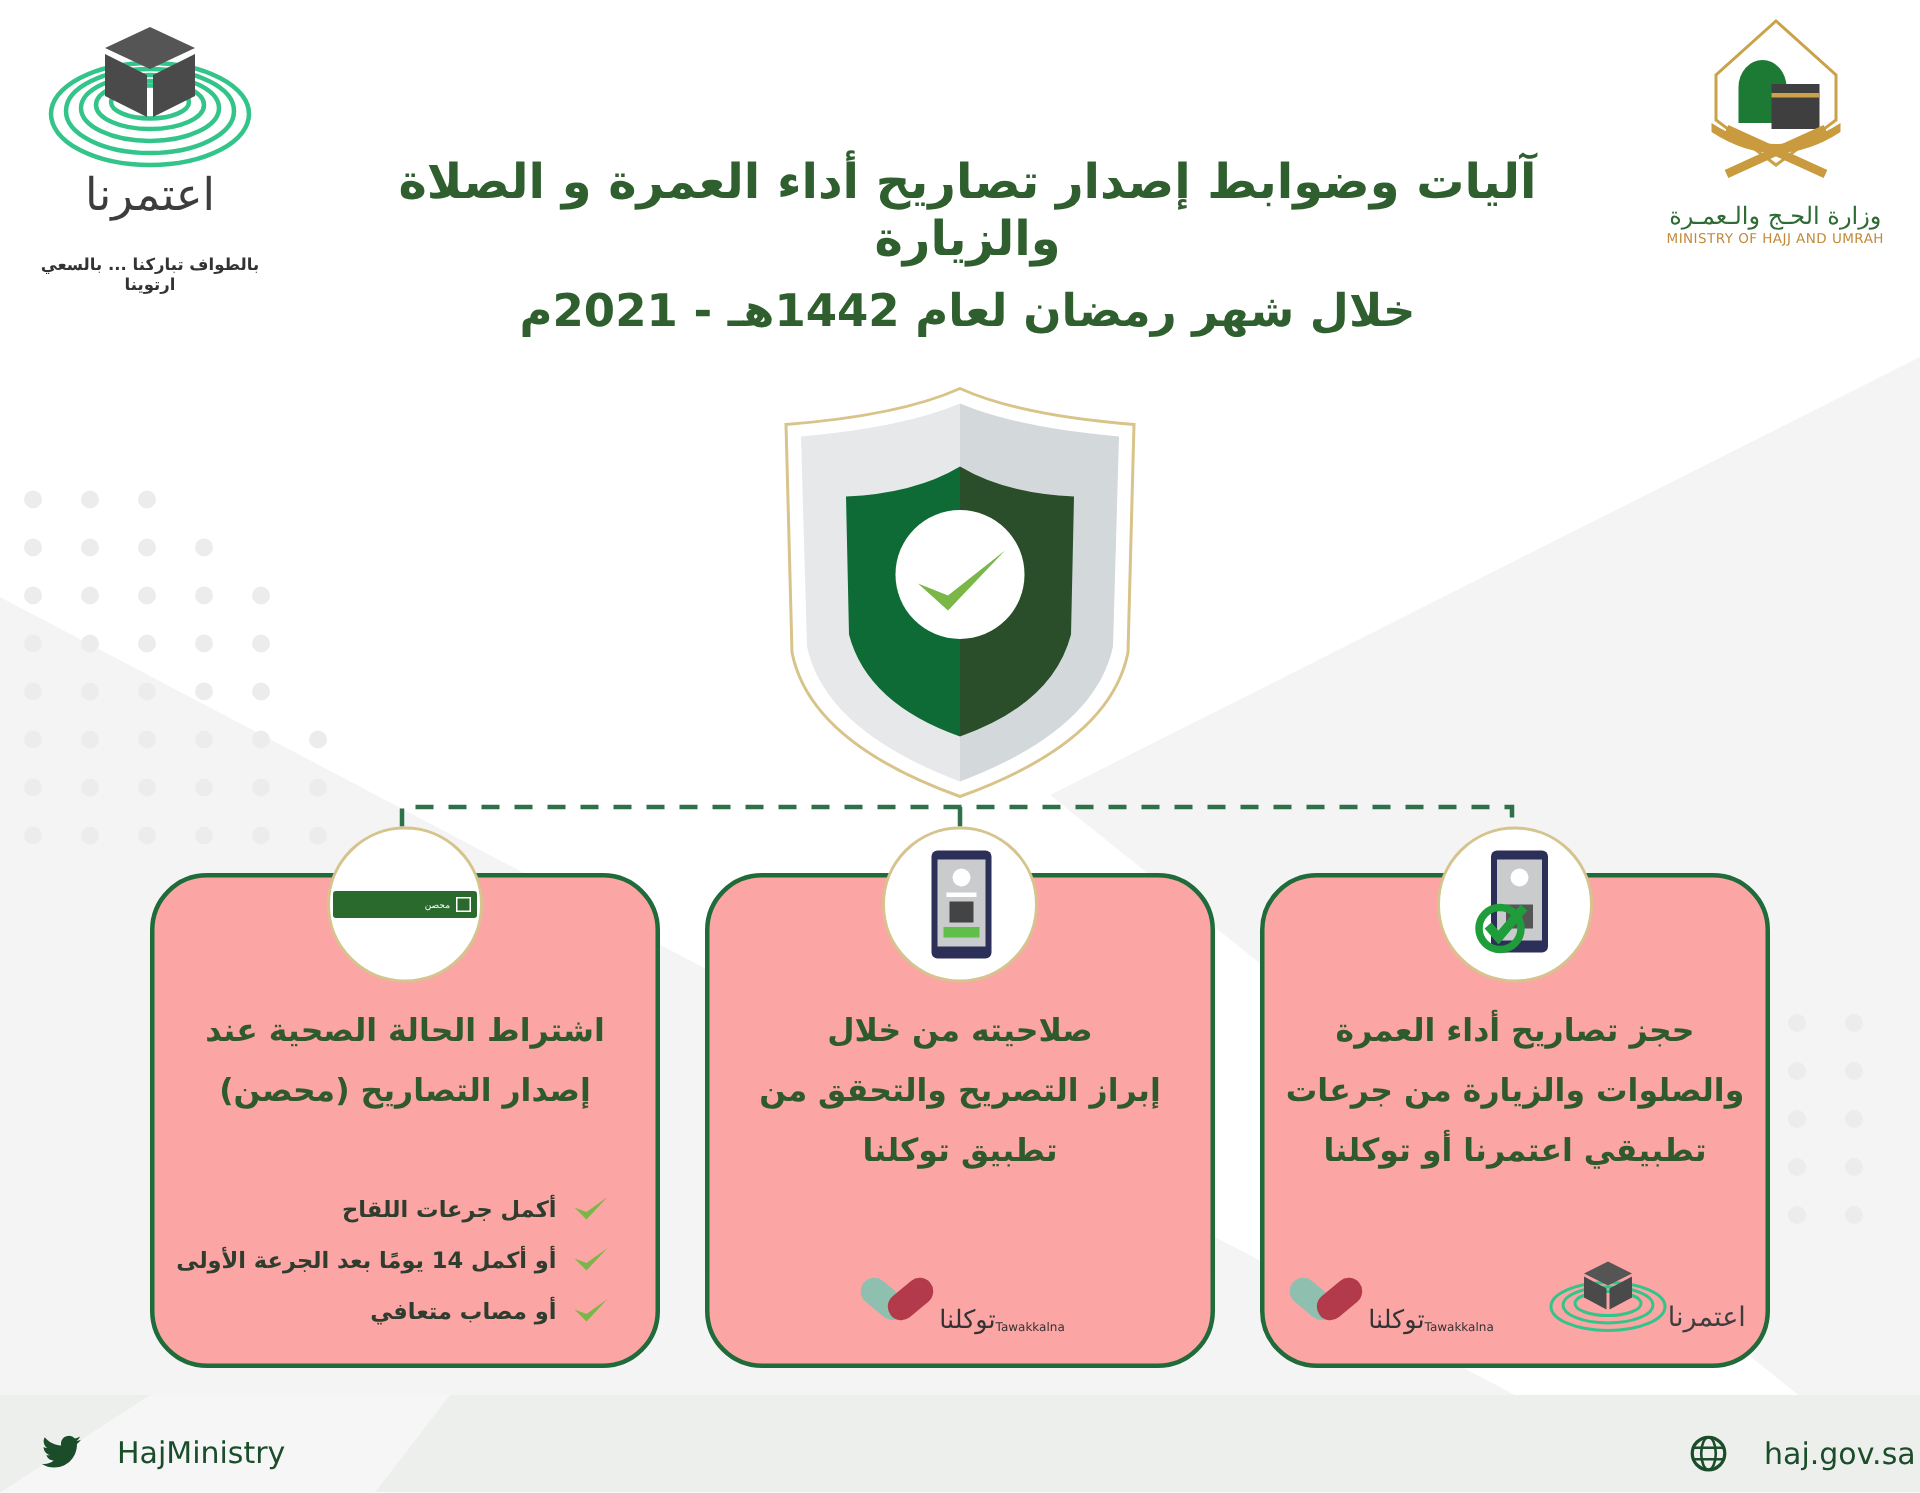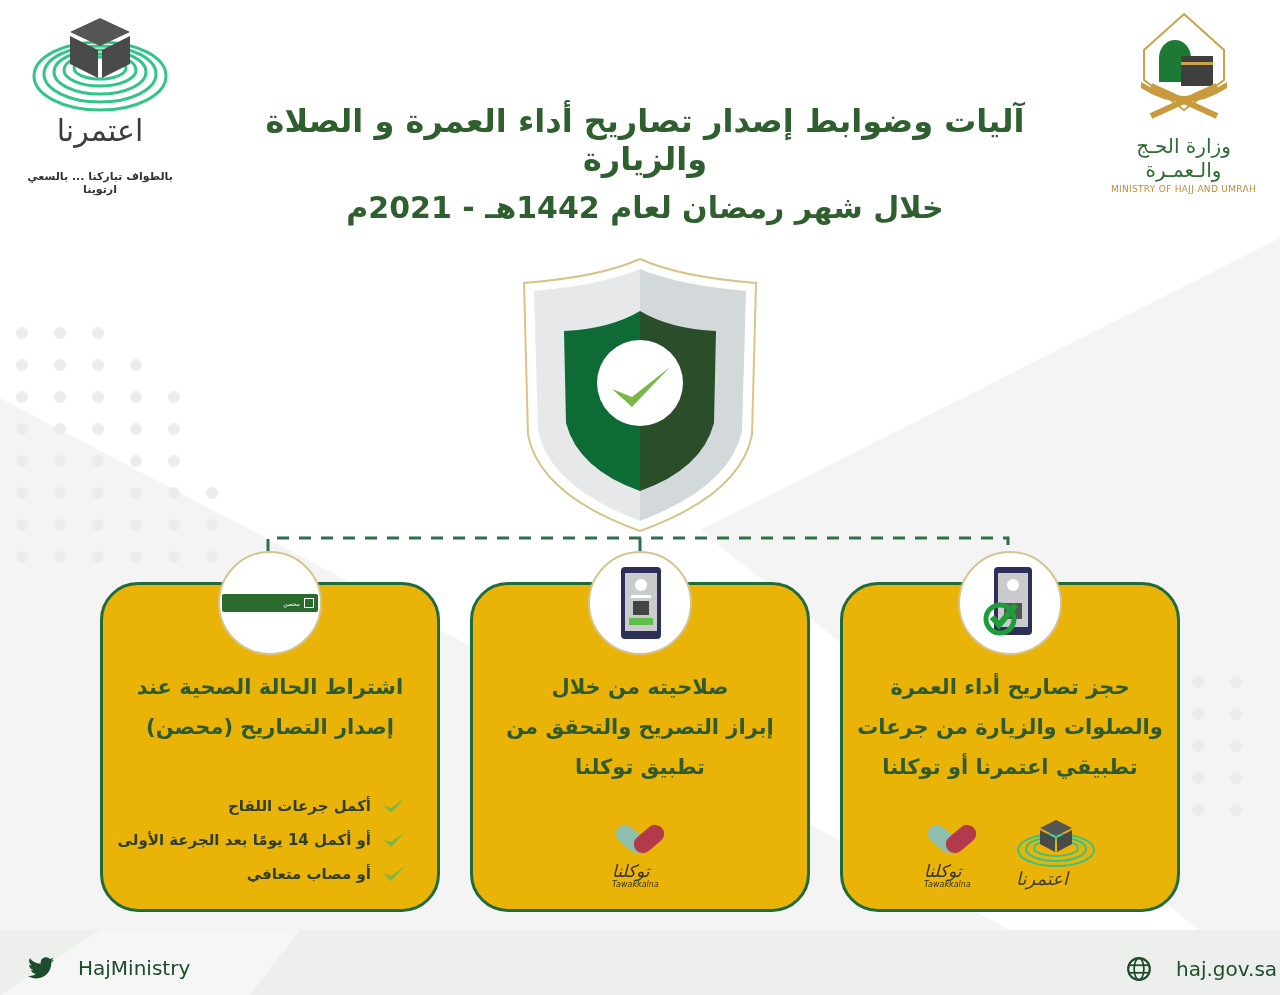--- a/index.html
+++ b/index.html
@@ -10,41 +10,41 @@
     font-family: "DejaVu Sans", sans-serif;
     color: #2d5a2b;
   }
   .bg-layer { position: absolute; inset: 0; z-index: 0; }
   .dots { position: absolute; display: grid; gap: 0; }
   .dot { width: 12px; height: 12px; border-radius: 50%; background: #ececec; }
   .header-logo-left { position: absolute; left: 15px; top: 14px; width: 170px; text-align: center; z-index: 2; }
   .header-logo-right { position: absolute; right: 14px; top: 10px; width: 165px; text-align: center; z-index: 2; }
   .logo-text-ar { font-size: 30px; color: #3d3d3d; letter-spacing: 2px; direction: rtl; line-height: 34px; }
   .logo-tagline { font-size: 11px; color: #333; direction: rtl; margin-top: 22px; font-weight: bold; }
-  .moh-ar { font-size: 20px; color: #2e6b35; direction: rtl; margin-top: 4px; }
+  .moh-ar { font-size: 16px; color: #2e6b35; direction: rtl; margin-top: 4px; }
   .moh-en { font-size: 9px; color: #c08a3a; letter-spacing: 0.3px; margin-top: 2px; }
   .title { position: absolute; left: 200px; width: 890px; text-align: center; direction: rtl; z-index: 2; font-weight: bold; color: #2f5f2f; }
   .title-1 { top: 102px; font-size: 32px; }
   .title-2 { top: 190px; font-size: 30px; }
   .shield { position: absolute; left: 520px; top: 255px; width: 240px; height: 280px; z-index: 2; }
   .connector { position: absolute; z-index: 1; }
   .card {
     position: absolute; top: 582px; width: 340px; height: 330px;
-    background: #eab308; border: 3px solid #1f6b3a; border-radius: 38px; z-index: 2;
+    background: #fca5a5; border: 3px solid #1f6b3a; border-radius: 38px; z-index: 2;
   }
   .card-badge {
     position: absolute; top: -34px; left: 50%; transform: translateX(-50%);
     width: 104px; height: 104px; border-radius: 50%; background: #ffffff;
     border: 2px solid #d6c48e; display: flex; align-items: center; justify-content: center; z-index: 3;
   }
   .card-title { position: absolute; top: 82px; left: 10px; right: 10px; text-align: center; direction: rtl; font-weight: bold; font-size: 21px; line-height: 40px; color: #2f5a2d; }
   .req-list { position: absolute; top: 196px; right: 30px; direction: rtl; list-style: none; }
   .req-item { display: flex; align-items: flex-end; gap: 10px; font-size: 15px; font-weight: bold; color: #2f3d2f; height: 34px; }
   .app-logos { position: absolute; bottom: 20px; left: 0; right: 0; display: flex; justify-content: center; gap: 36px; align-items: flex-end; }
-  .app-logo { display: flex; flex-direction: column; align-items: flex-start; font-style: italic; }
+  .app-logo { display: flex; align-items: flex-end; }
   .tk-ar { font-size: 17px; color: #333; direction: rtl; line-height: 18px; }
   .tk-en { font-size: 8px; color: #333; }
   .itm-ar { font-size: 18px; color: #3d3d3d; direction: rtl; letter-spacing: 1px; }
   .footer-item { position: absolute; top: 956px; display: flex; align-items: center; gap: 24px; font-size: 20px; color: #1b4d2b; z-index: 2; }
 </style>
 </head>
 <body>
 
 <div class="bg-layer">
   <svg width="1280" height="995" style="position:absolute;left:0;top:0">

